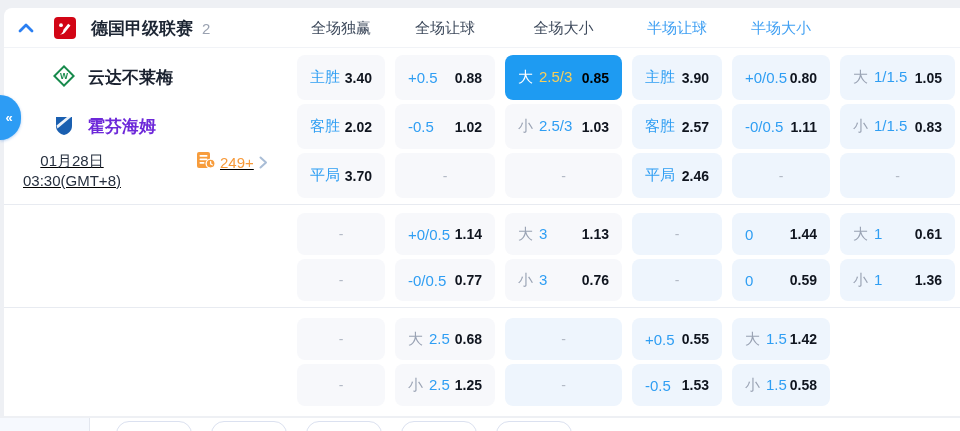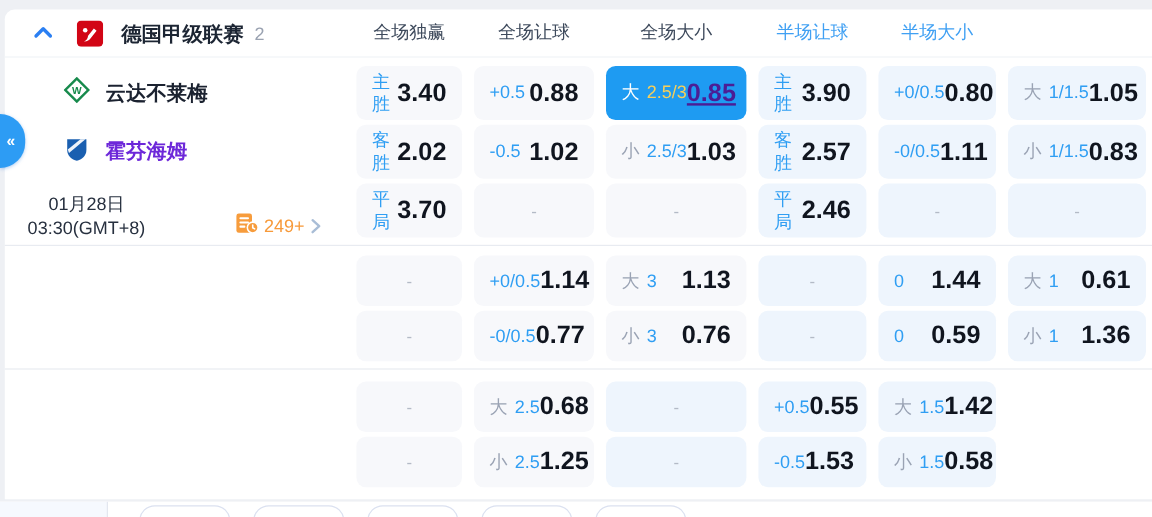--- a/index.html
+++ b/index.html
@@ -6,21 +6,21 @@
   html,body { width:960px; height:431px; overflow:hidden; }
   body { font-family:"Liberation Sans","DejaVu Sans",sans-serif; background:#eef0f4; position:relative; }
 
   .card { position:absolute; left:4px; top:8px; width:956px; height:408px;
           background:#fff; border-radius:8px 0 0 0; }
 
   .grid-row { display:grid; grid-template-columns:288px 98px 110px 127px 100px 108px 125px; align-items:stretch; }
 
   
   .league-header { height:40px; border-bottom:1px solid #f1f3f7; }
-  .head-left { display:flex; align-items:center; padding-left:24px; }
+  .head-left { display:flex; align-items:center; padding-left:14px; }
   .caret-btn { display:flex; align-items:center; cursor:pointer; }
   .league-logo { margin-left:20px; display:flex; align-items:center; }
   .league-title { margin-left:15px; font-size:17px; font-weight:700; color:#1c2533; }
   .league-count { margin-left:9px; font-size:15px; color:#9aa2b1; }
   .col-head { text-align:center; font-size:15px; line-height:40px; }
   .col-head.ft { color:#3e4a5c; }
   .col-head.ht { color:#40a0f3; }
 
   
   .section.s1 { padding:5px 0 4px; }
@@ -32,33 +32,33 @@
 
   
   .cell { margin:2px 5px; border-radius:8px; display:flex; align-items:center;
           justify-content:space-between; padding:0 13px; cursor:pointer; }
   .cell.ft { background:#f7f8fb; }
   .cell.ht { background:#eef5fd; }
   .cluster { display:flex; align-items:baseline; gap:6px; }
   .lbl  { color:#2f9ef3; font-size:15px; }
   .line { color:#2f9ef3; font-size:15px; }
   .ou-lbl { color:#9aa3b4; font-size:15px; }
-  .val  { color:#10151f; font-size:21px; font-weight:700; }
+  .val  { color:#10151f; font-size:14px; font-weight:700; }
   .cell.dash-cell { justify-content:center; }
   .dash { color:#b3bac6; font-size:14px; }
   .cell.selected { background:#1e9bf2; }
   .cell.selected .ou-lbl { color:#fff; }
   .cell.selected .line { color:#f7cf5a; }
-  .cell.selected .val { color:#4c1d95;text-decoration:underline; }
+  .cell.selected .val { color:#000000; }
 
   
   .team-cell { display:flex; align-items:center; padding-left:49px; }
   .team-name { margin-left:13px; font-size:17px; font-weight:700; color:#1b2230; }
   .team-name.away { color:#6d28d9; }
-  .info-cell { display:flex; align-items:flex-end; }
+  .info-cell { display:flex; align-items:flex-start;text-decoration:underline; }
   .date-block { width:128px; margin-left:4px; text-align:center; font-size:15px;
                 color:#27303f; line-height:1.3; }
   .more-link { margin-left:60px; display:flex; align-items:center; gap:4px; cursor:pointer; }
   .more-count { color:#f79a3a; font-size:15px; }
   .more-chevron { display:flex; align-items:center; margin-left:1px; }
 
   
   .side-tab { position:absolute; left:0; top:95px; width:21px; height:45px;
               background:#2d9cf4; border-radius:0 22px 22px 0; color:#fff;
               display:flex; align-items:center; justify-content:center;

